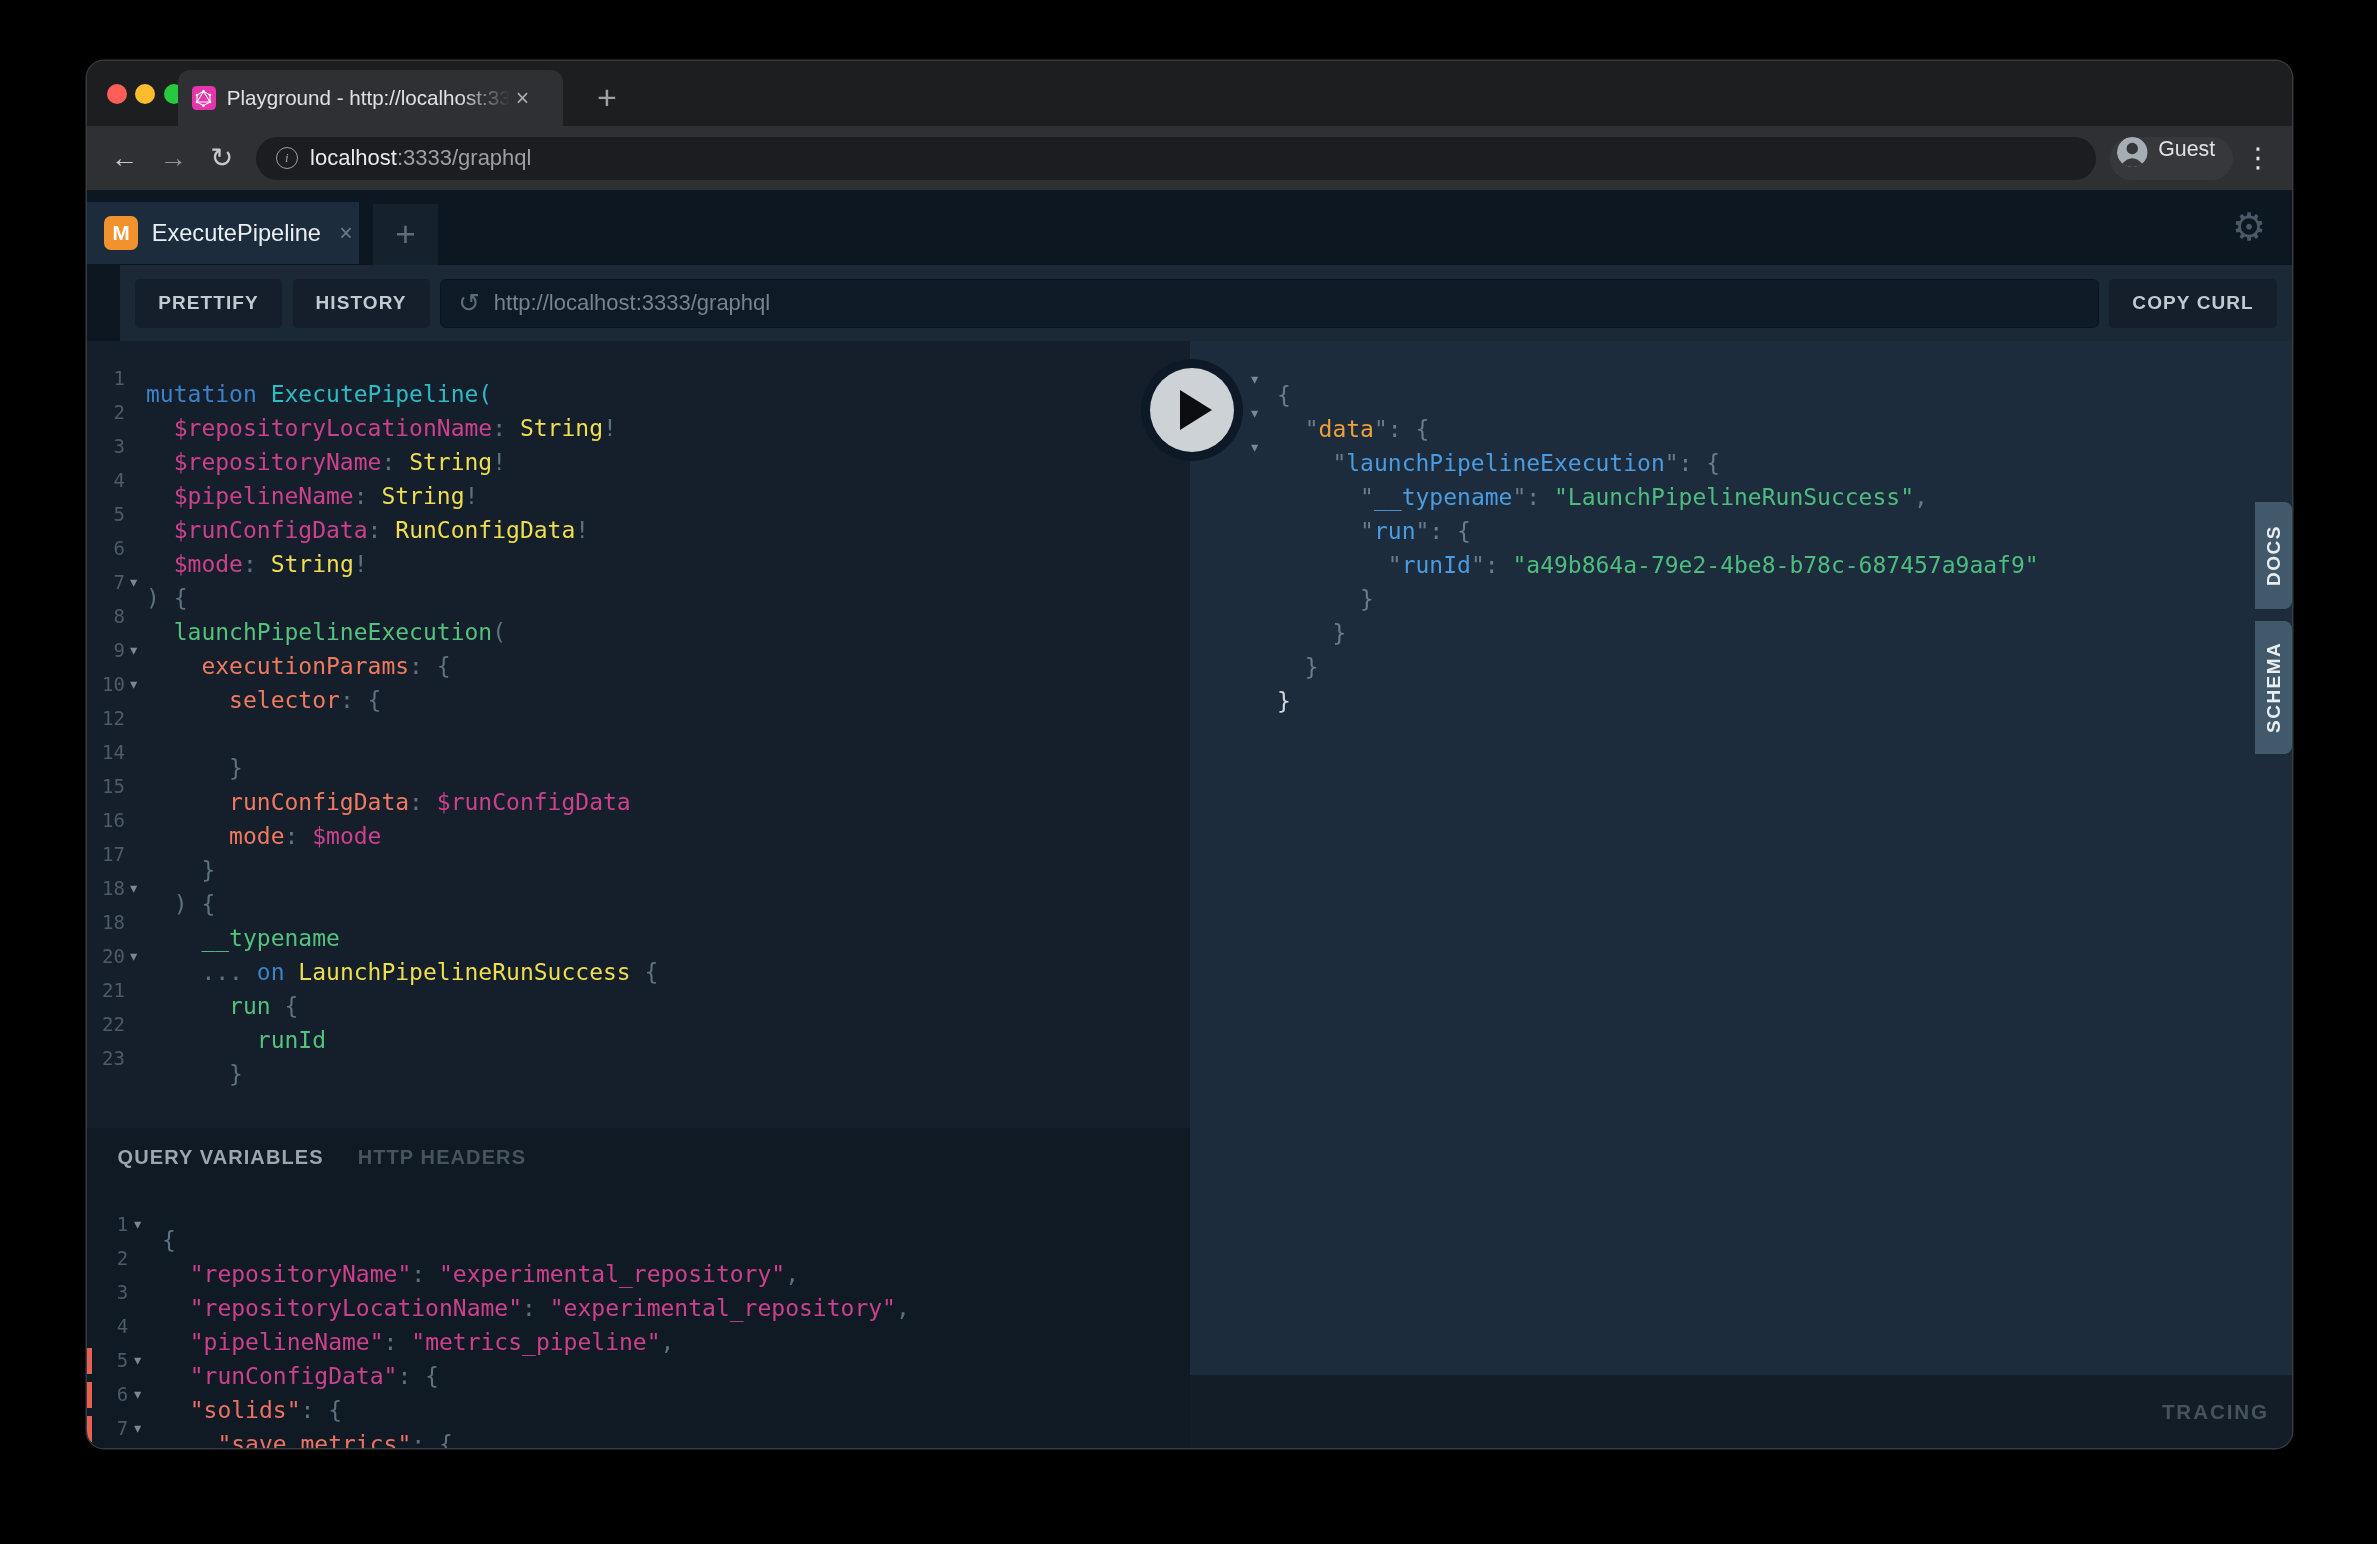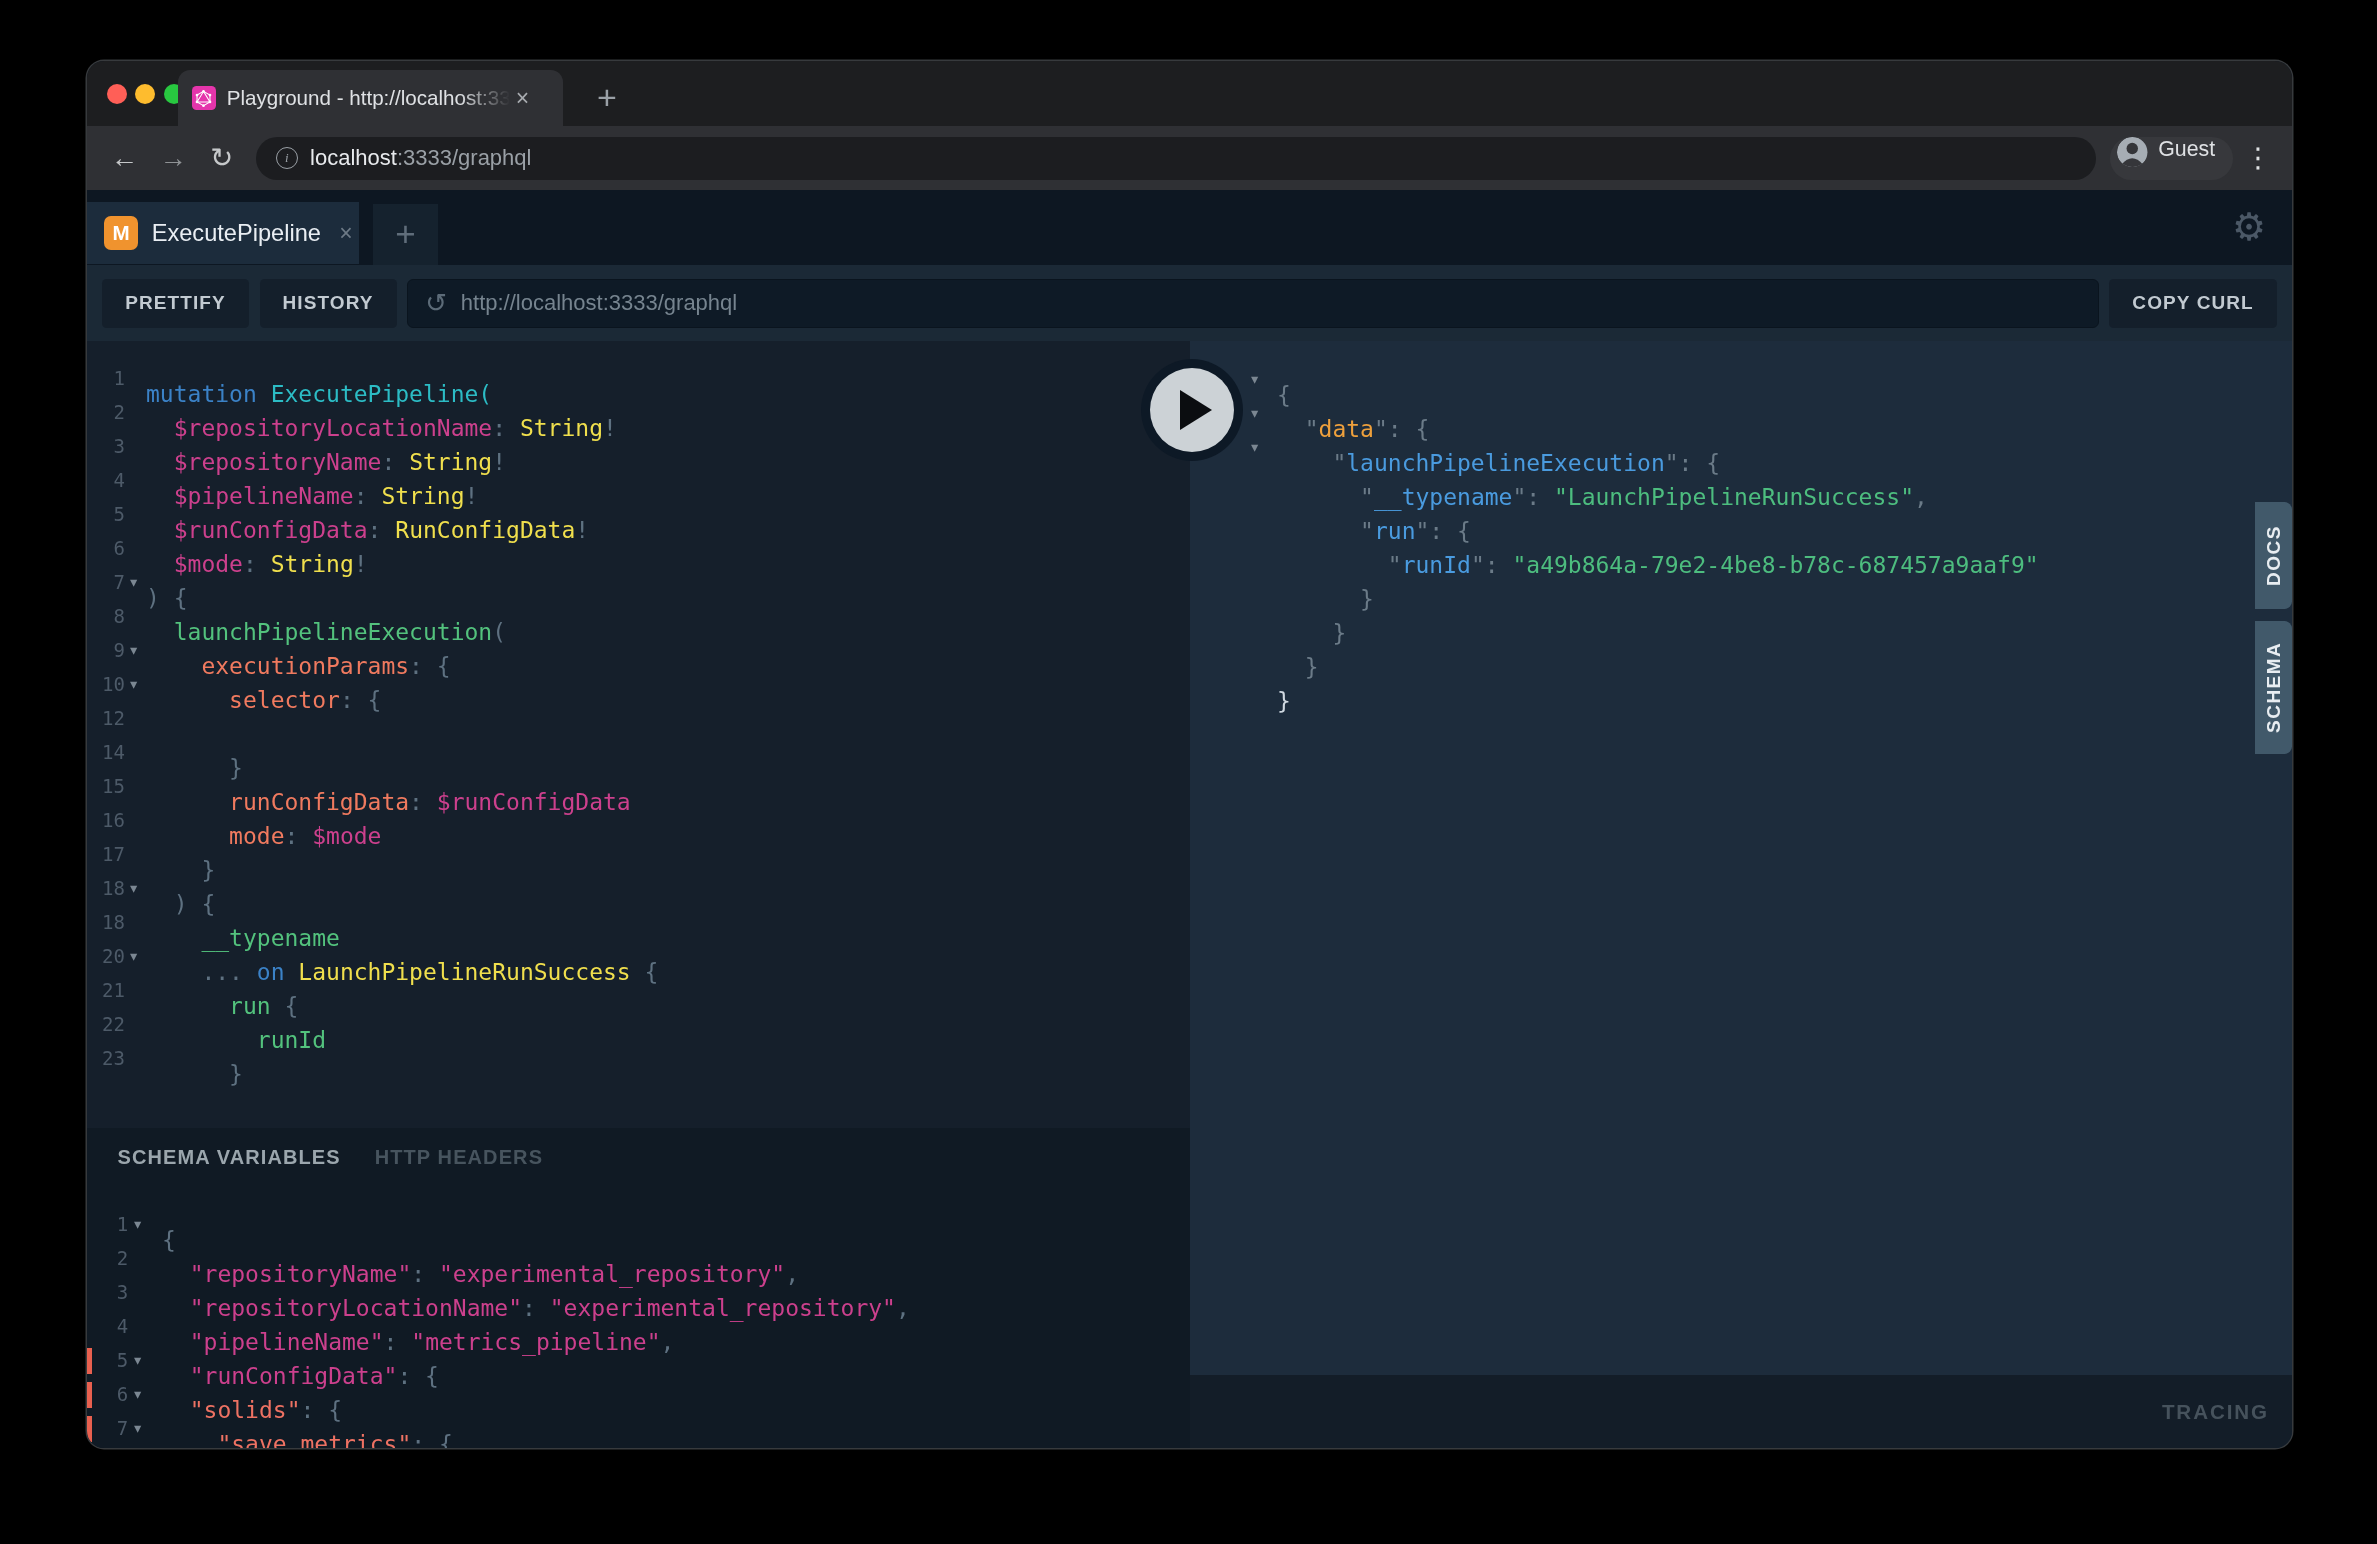--- a/index.html
+++ b/index.html
@@ -41,21 +41,21 @@
     display:flex;align-items:center;gap:13.7px;padding:0 17px;box-sizing:border-box;}
   .session-icon{width:34px;height:34px;border-radius:6.9px;background:var(--session-icon);color:#fff;
     font-weight:bold;font-size:20.6px;display:flex;align-items:center;justify-content:center;flex:none;}
   .session-title{color:#e9eef3;font-size:23.6px;white-space:nowrap;}
   .session-close{color:#6d7a86;font-size:23px;margin-left:4.6px;}
   .new-session{position:absolute;left:286px;top:13.7px;width:65px;height:61px;background:var(--pg-plus);
     color:#5f6d7a;font-size:35px;display:flex;align-items:center;justify-content:center;font-weight:300;}
   .gear{position:absolute;right:20px;top:12.2px;width:46px;height:50px;display:flex;align-items:center;justify-content:center;
     color:#4b5866;font-size:38px;font-family:"DejaVu Sans",sans-serif;}
 
-  .pg-toolbar{height:76px;background:var(--pg-bar);display:flex;align-items:center;padding:0 15.2px;gap:10.7px;}
+  .pg-toolbar{height:76px;background:var(--pg-bar);display:flex;align-items:center;padding:0 15.2px;gap:10.7px;margin-left:33px;}
   .pg-btn{height:49px;background:var(--pg-button);border-radius:4.6px;display:flex;align-items:center;
     padding:0 23px;color:#c2cad1;font-size:19px;font-weight:bold;letter-spacing:1.1px;flex:none;}
   .endpoint{flex:1;height:49px;background:var(--url-field);border:1.5px solid #0a141e;border-radius:6.1px;
     box-sizing:border-box;display:flex;align-items:center;gap:13.7px;padding:0 17px;}
   .replay-ic{color:#5c6b78;font-size:26px;font-family:"DejaVu Sans",sans-serif;}
   .endpoint-url{color:#76848f;font-size:22px;}
 
   
   .pg-main{position:relative;height:1107px;display:flex;}
   .left-col{width:1103px;flex:none;display:flex;flex-direction:column;}
@@ -269,21 +269,21 @@
             <span class="ln">22</span>
             <span class="code"><span class="t-pln">        </span><span class="t-fld">runId</span></span>
           </div>
           <div class="crow">
             <span class="ln">23</span>
             <span class="code"><span class="t-pln">      </span><span class="t-pun">}</span></span>
           </div>
         </div>
       <div class="vars-pane">
         <div class="vars-header">
-          <span class="vars-tab active">SCHEMA VARIABLES</span>
+          <span class="vars-tab active">QUERY VARIABLES</span>
           <span class="vars-tab inactive">HTTP HEADERS</span>
         </div>
         <div class="vars-lines">
             <div class="crow">
               <span class="ln">1</span>
               <span class="fold">▾</span>
               <span class="code"><span class="t-pun">{</span></span>
             </div>
             <div class="crow">
               <span class="ln">2</span>

